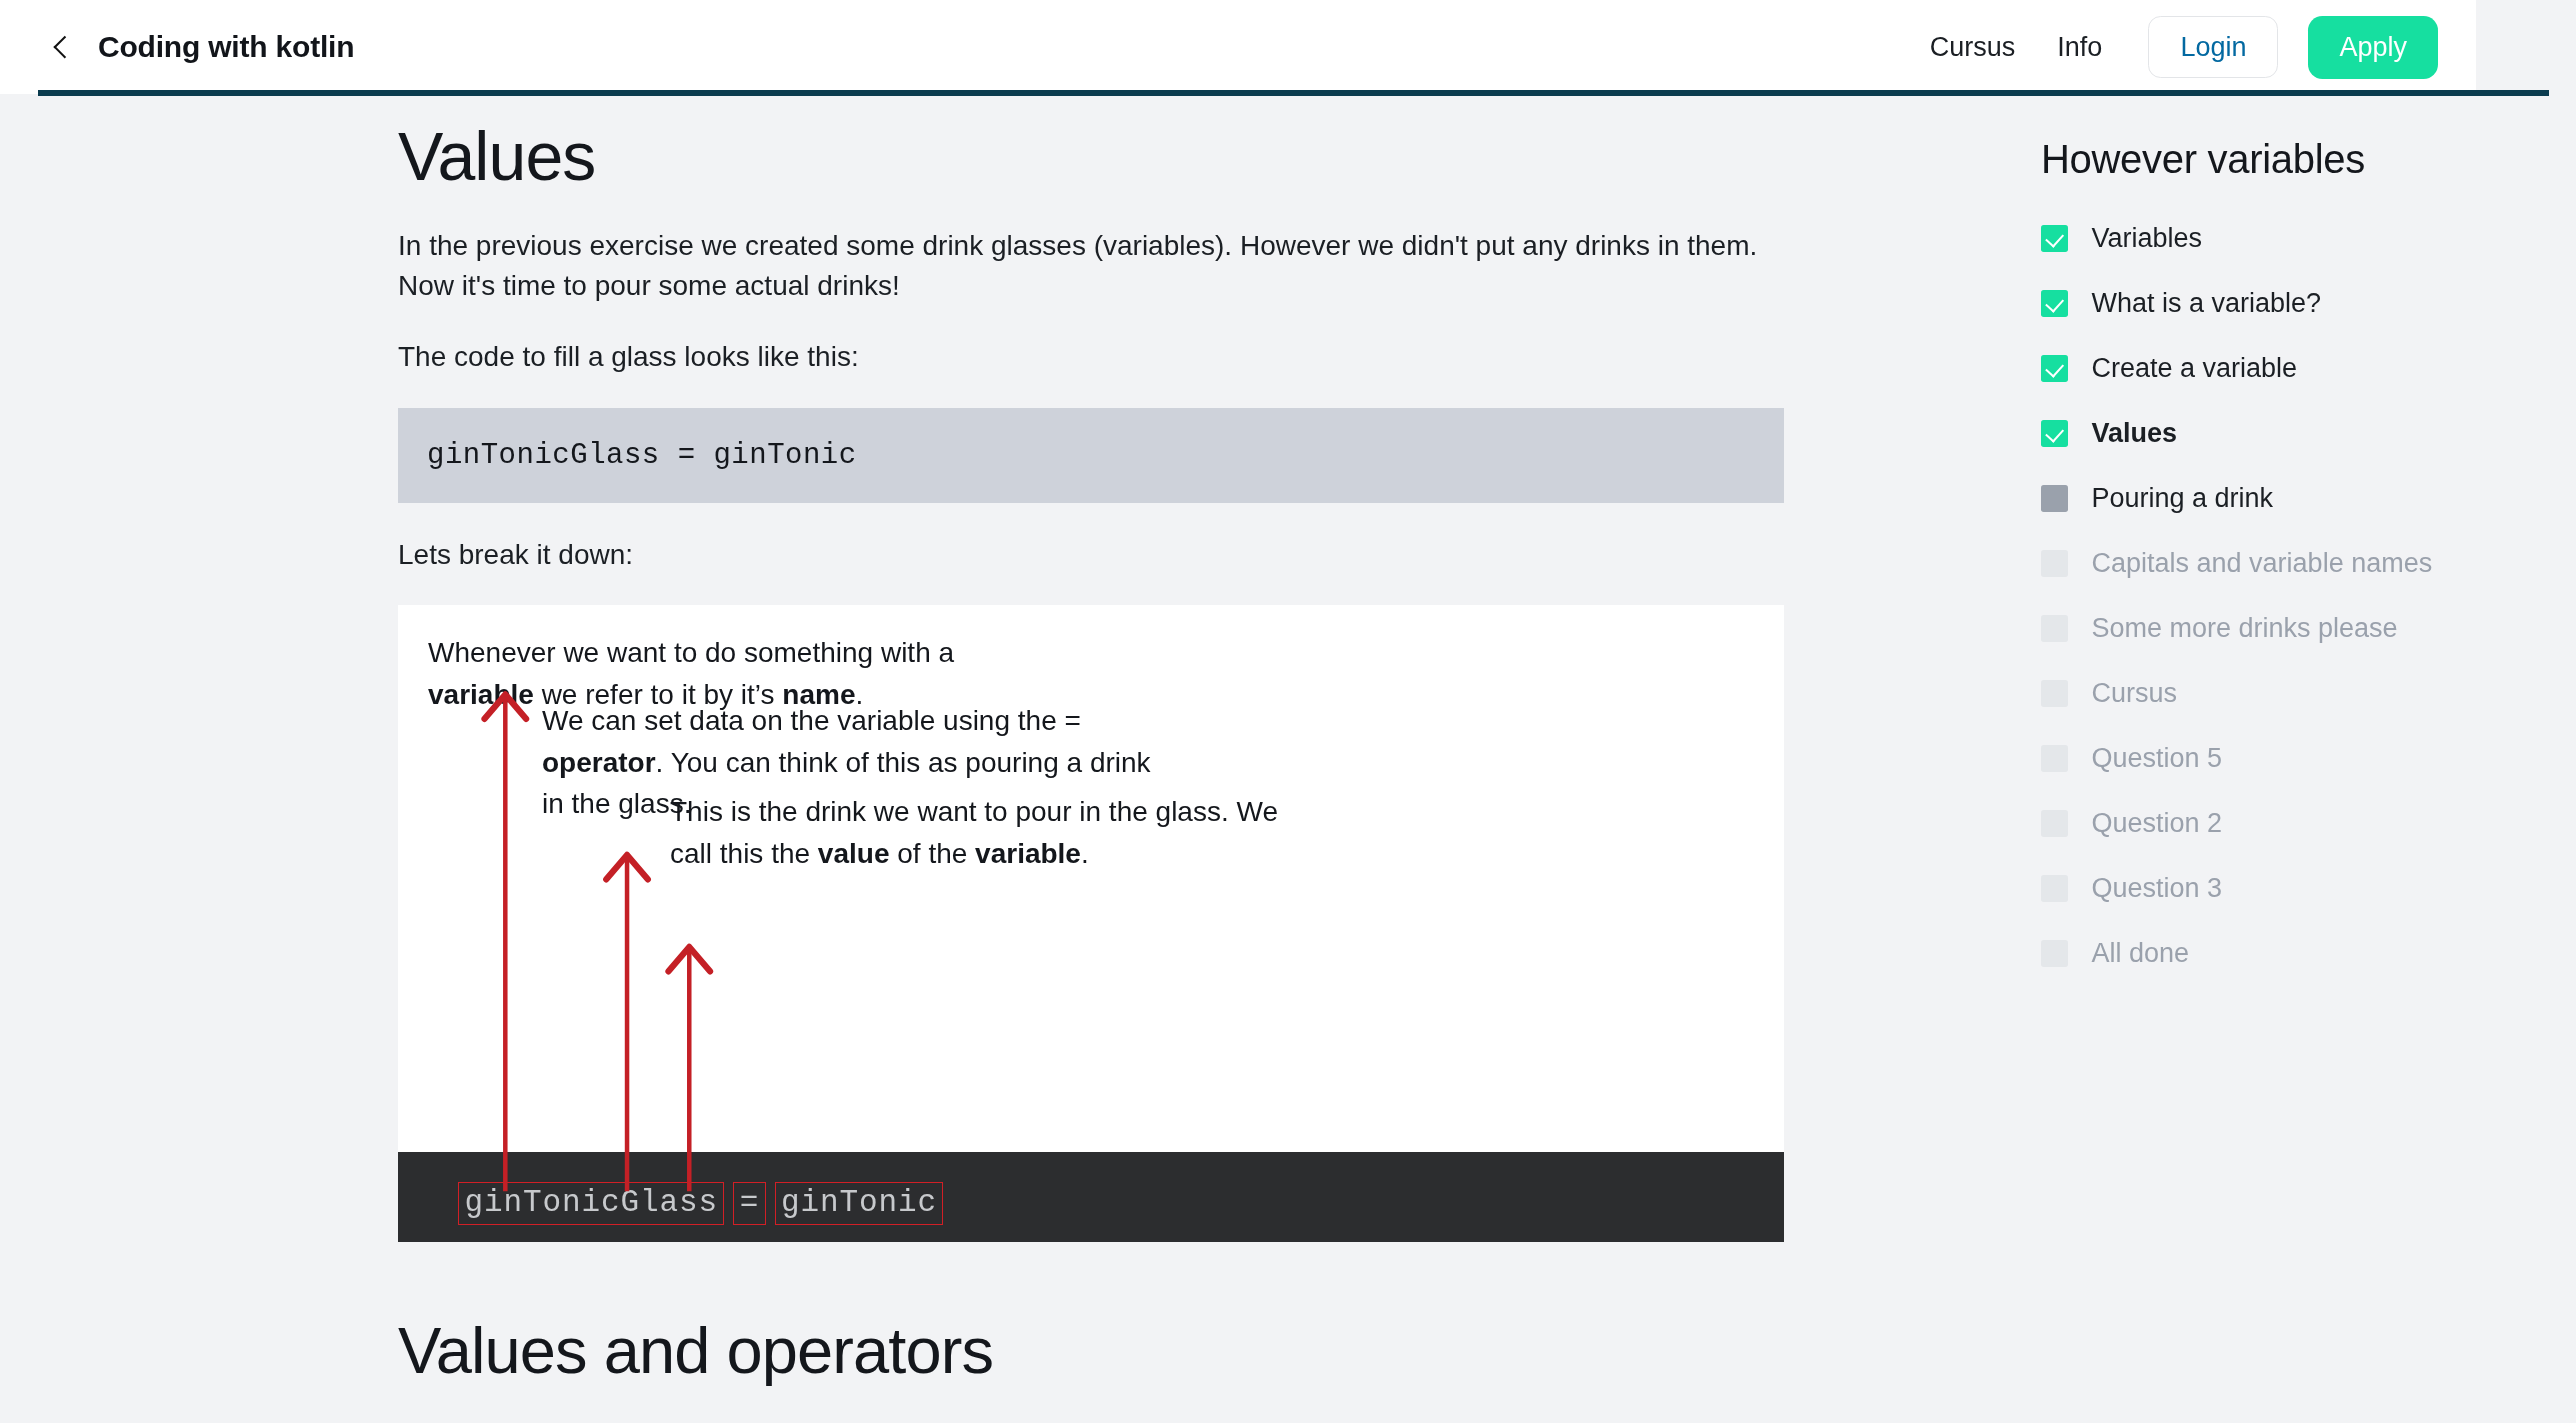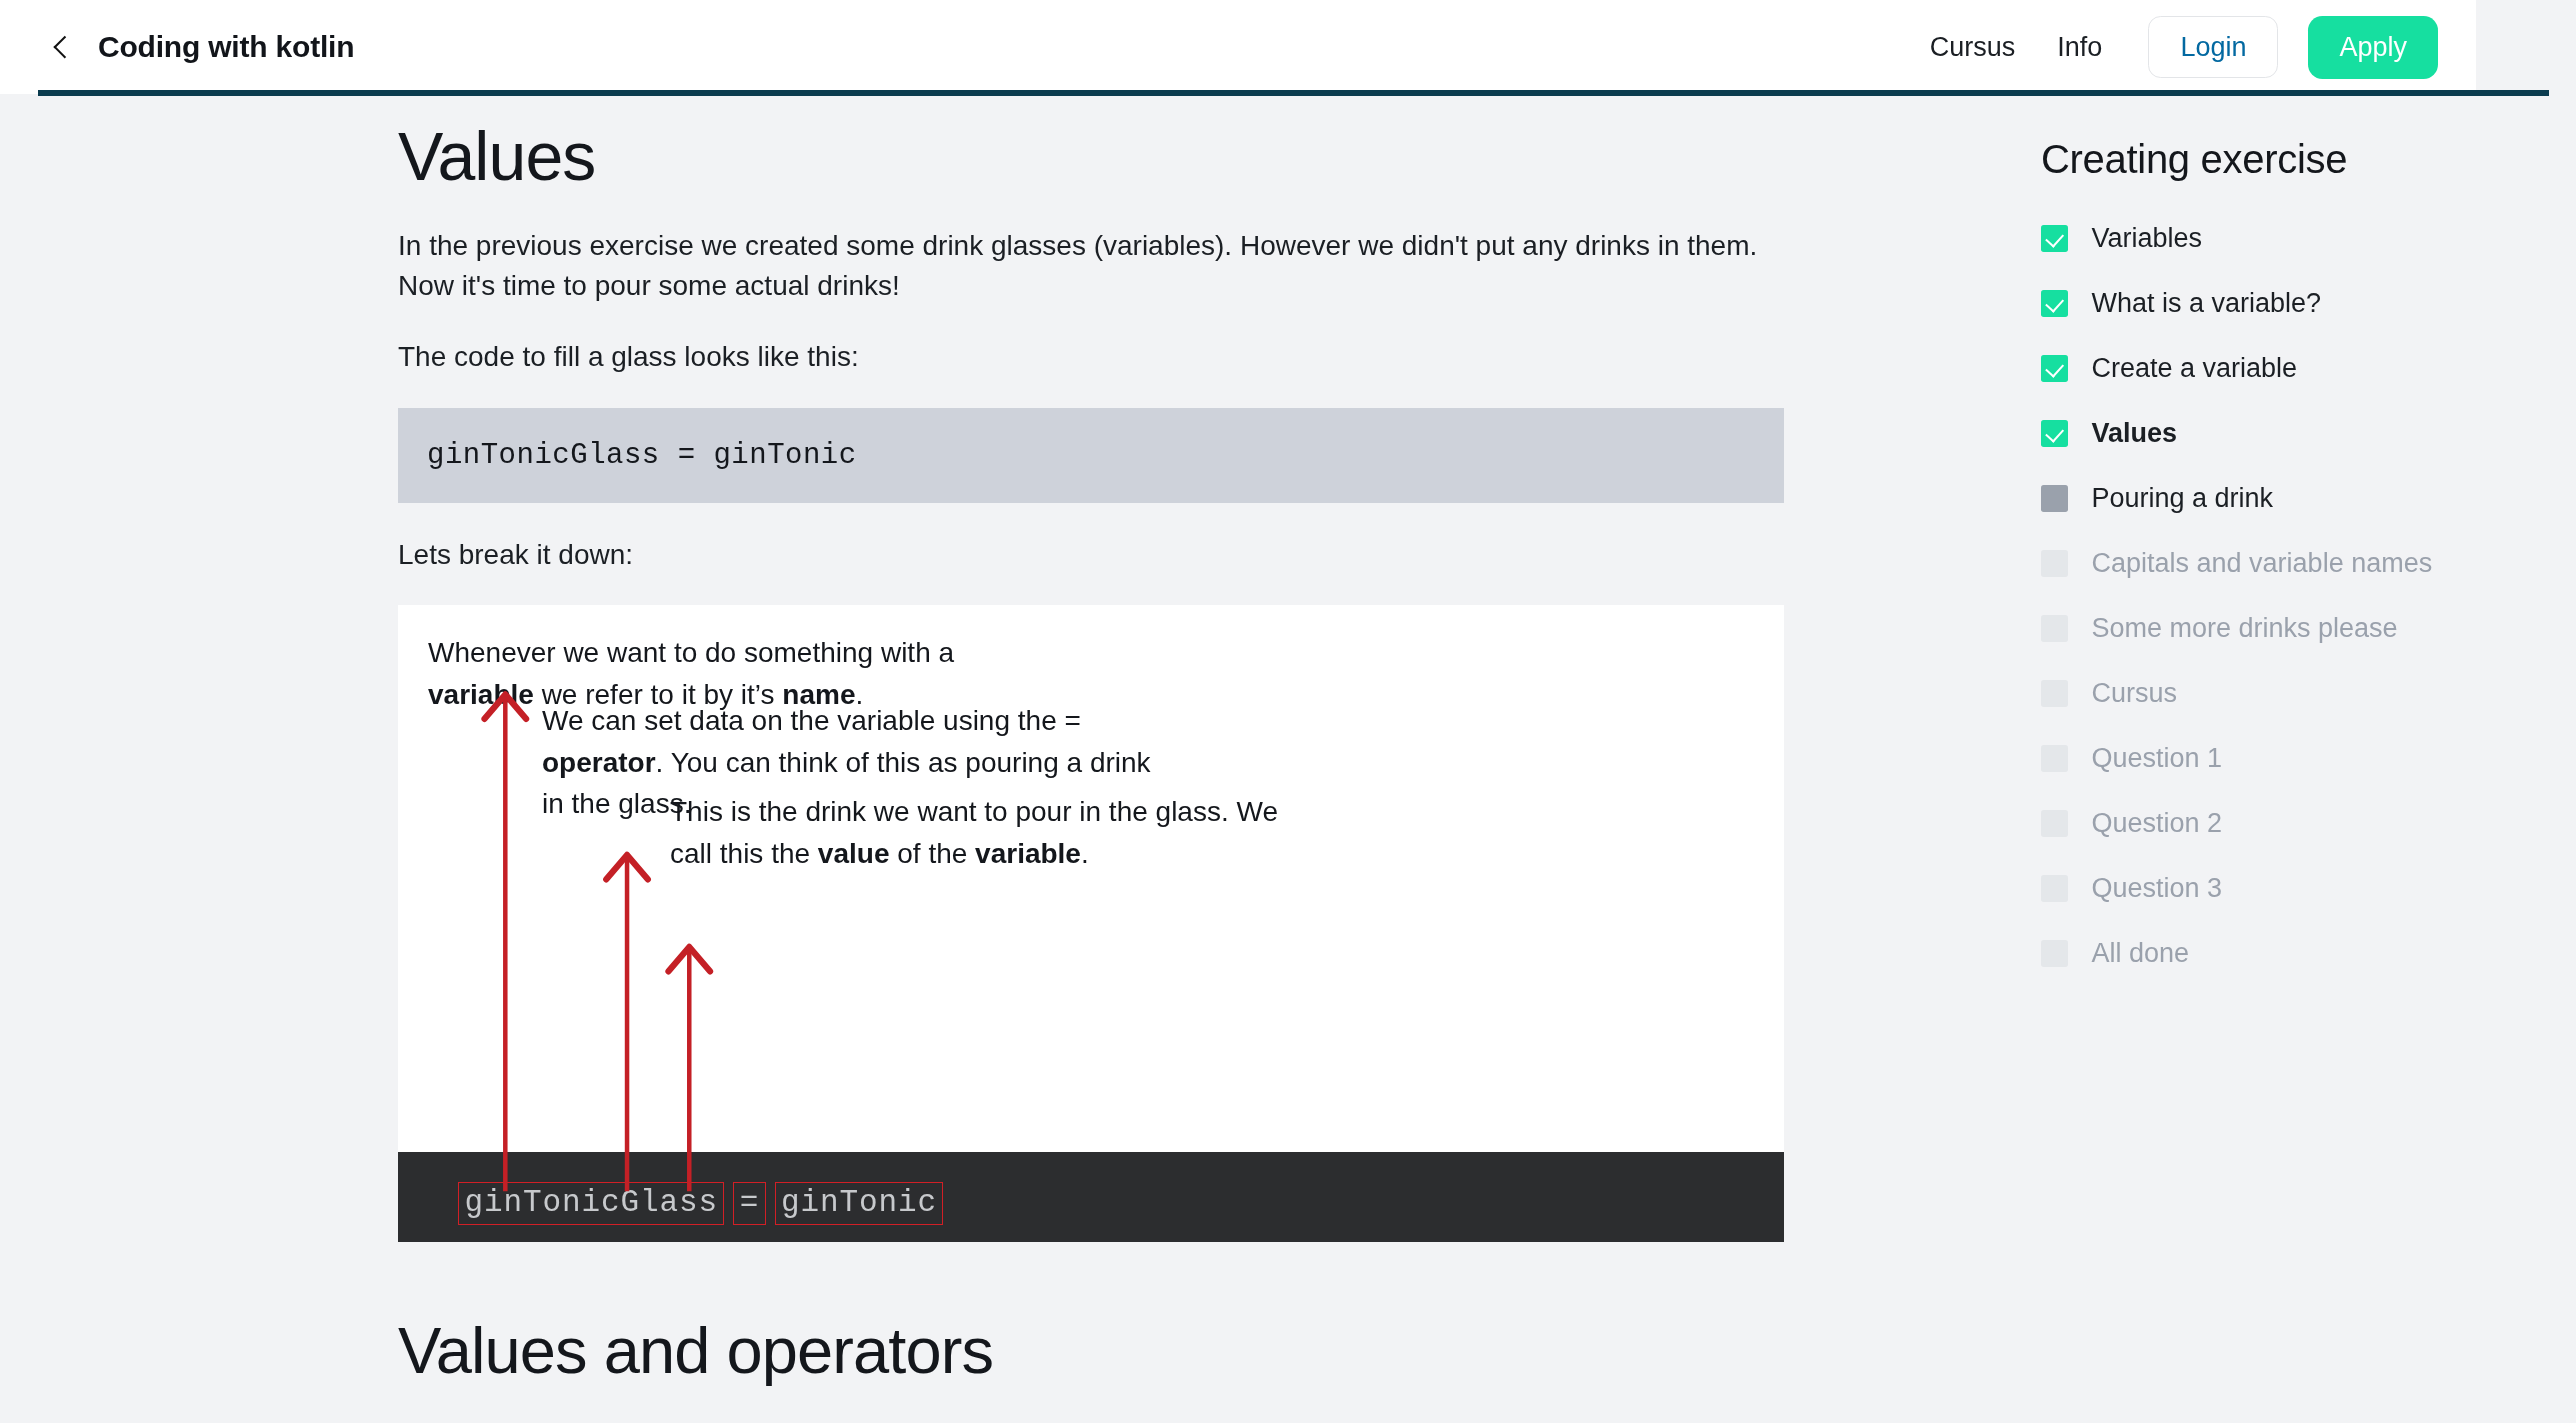--- a/index.html
+++ b/index.html
@@ -268,21 +268,21 @@
           <polyline points="300,406 323,379 346,406" fill="none" stroke="#c42026" stroke-width="7" stroke-linecap="round" stroke-linejoin="round"></polyline>
         </g>
       </svg>
 
     </div>
   </div>
 
   <h2 class="section-title">Values and operators</h2>
 
   <div class="sidebar">
-    <div class="sidebar-title">Creating exercise</div>
+    <div class="sidebar-title">However variables</div>
     <div id="toc-list">
         <div class="toc-item">
           <span class="toc-box done"></span>
           <span class="toc-label">Variables</span>
         </div>
         <div class="toc-item">
           <span class="toc-box done"></span>
           <span class="toc-label">What is a variable?</span>
         </div>
         <div class="toc-item">
@@ -304,21 +304,21 @@
         <div class="toc-item locked">
           <span class="toc-box locked"></span>
           <span class="toc-label">Some more drinks please</span>
         </div>
         <div class="toc-item locked">
           <span class="toc-box locked"></span>
           <span class="toc-label">Cursus</span>
         </div>
         <div class="toc-item locked">
           <span class="toc-box locked"></span>
-          <span class="toc-label">Question 1</span>
+          <span class="toc-label">Question 5</span>
         </div>
         <div class="toc-item locked">
           <span class="toc-box locked"></span>
           <span class="toc-label">Question 2</span>
         </div>
         <div class="toc-item locked">
           <span class="toc-box locked"></span>
           <span class="toc-label">Question 3</span>
         </div>
         <div class="toc-item locked">

